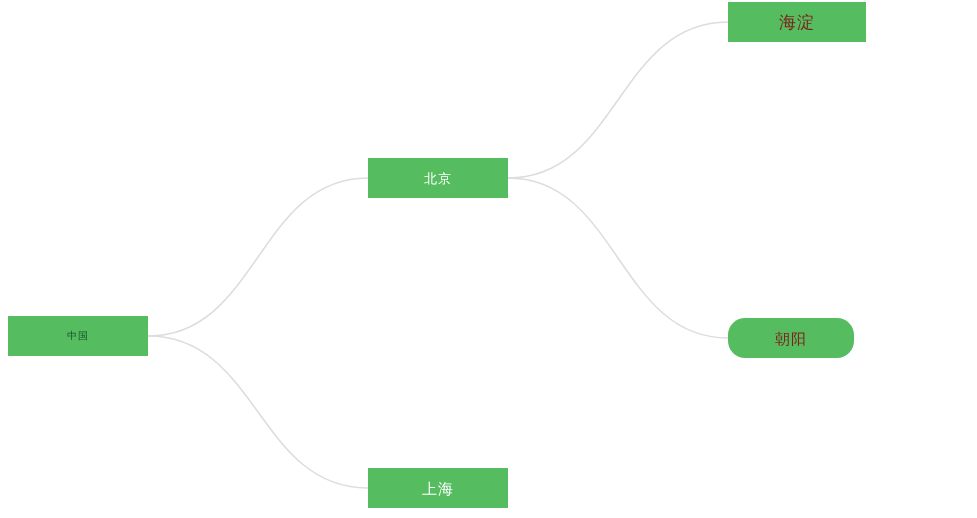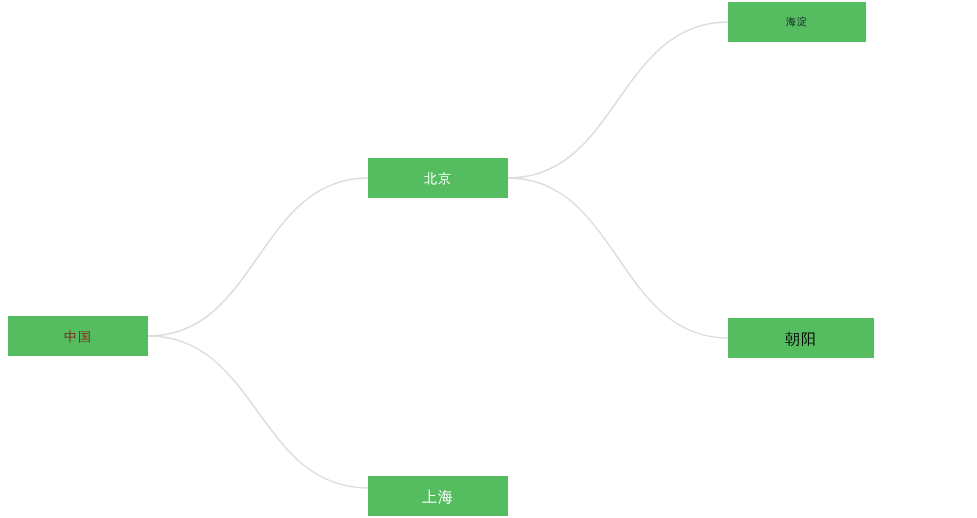--- a/index.html
+++ b/index.html
@@ -56,30 +56,30 @@
 <div id="tree-canvas" style="width: 977px; height: 518px; background: rgb(255, 255, 255);">
 
   <svg id="link-layer" viewBox="0 0 977 518" width="977" height="518" xmlns="http://www.w3.org/2000/svg">
       <path class="tree-link" d="M148,336 C258,336 258,178 368,178" stroke="#dcdddf" stroke-width="1.6"></path>
       <path class="tree-link" d="M148,336 C258,336 258,488 368,488" stroke="#dcdddf" stroke-width="1.6"></path>
       <path class="tree-link" d="M508,178 C618,178 618,22 728,22" stroke="#dcdddf" stroke-width="1.6"></path>
       <path class="tree-link" d="M508,178 C618,178 618,338 728,338" stroke="#dcdddf" stroke-width="1.6"></path>
     </svg>
 
   <div id="node-layer">
-      <div class="tree-node" style="left: 8px; top: 316px; width: 140px; height: 40px; background: rgb(85, 189, 95); color: #7f1d1d; font-size: 13px;">
+      <div class="tree-node" style="left: 8px; top: 316px; width: 140px; height: 40px; background: rgb(85, 189, 95); color: #14532d; font-size: 10px;">
         <span class="tree-node-label">中国</span>
       </div>
       <div class="tree-node" style="left: 368px; top: 158px; width: 140px; height: 40px; background: rgb(85, 189, 95); color: rgb(255, 255, 255); font-size: 13px;">
         <span class="tree-node-label">北京</span>
       </div>
-      <div class="tree-node" style="left: 368px; top: 468px; width: 140px; height: 40px; background: rgb(85, 189, 95); color: rgb(255, 255, 255); font-size: 15px; margin-top: 8px;">
+      <div class="tree-node" style="left: 368px; top: 468px; width: 140px; height: 40px; background: rgb(85, 189, 95); color: rgb(255, 255, 255); font-size: 15px;">
         <span class="tree-node-label">上海</span>
       </div>
-      <div class="tree-node" style="left: 728px; top: 2px; width: 138px; height: 40px; background: rgb(85, 189, 95); color: #0f172a; font-size: 10px;">
+      <div class="tree-node" style="left: 728px; top: 2px; width: 138px; height: 40px; background: rgb(85, 189, 95); color: #7f1d1d; font-size: 17px;">
         <span class="tree-node-label">海淀</span>
       </div>
-      <div class="tree-node" style="left: 728px; top: 318px; width: 146px; height: 40px; background: rgb(85, 189, 95); color: #000000; font-size: 15px;">
+      <div class="tree-node" style="left: 728px; top: 318px; width: 126px; height: 40px; background: rgb(85, 189, 95); color: #7f1d1d; font-size: 15px; border-radius: 17px;">
         <span class="tree-node-label">朝阳</span>
       </div>
     </div>
 
 </div>
 
 </body></html>

